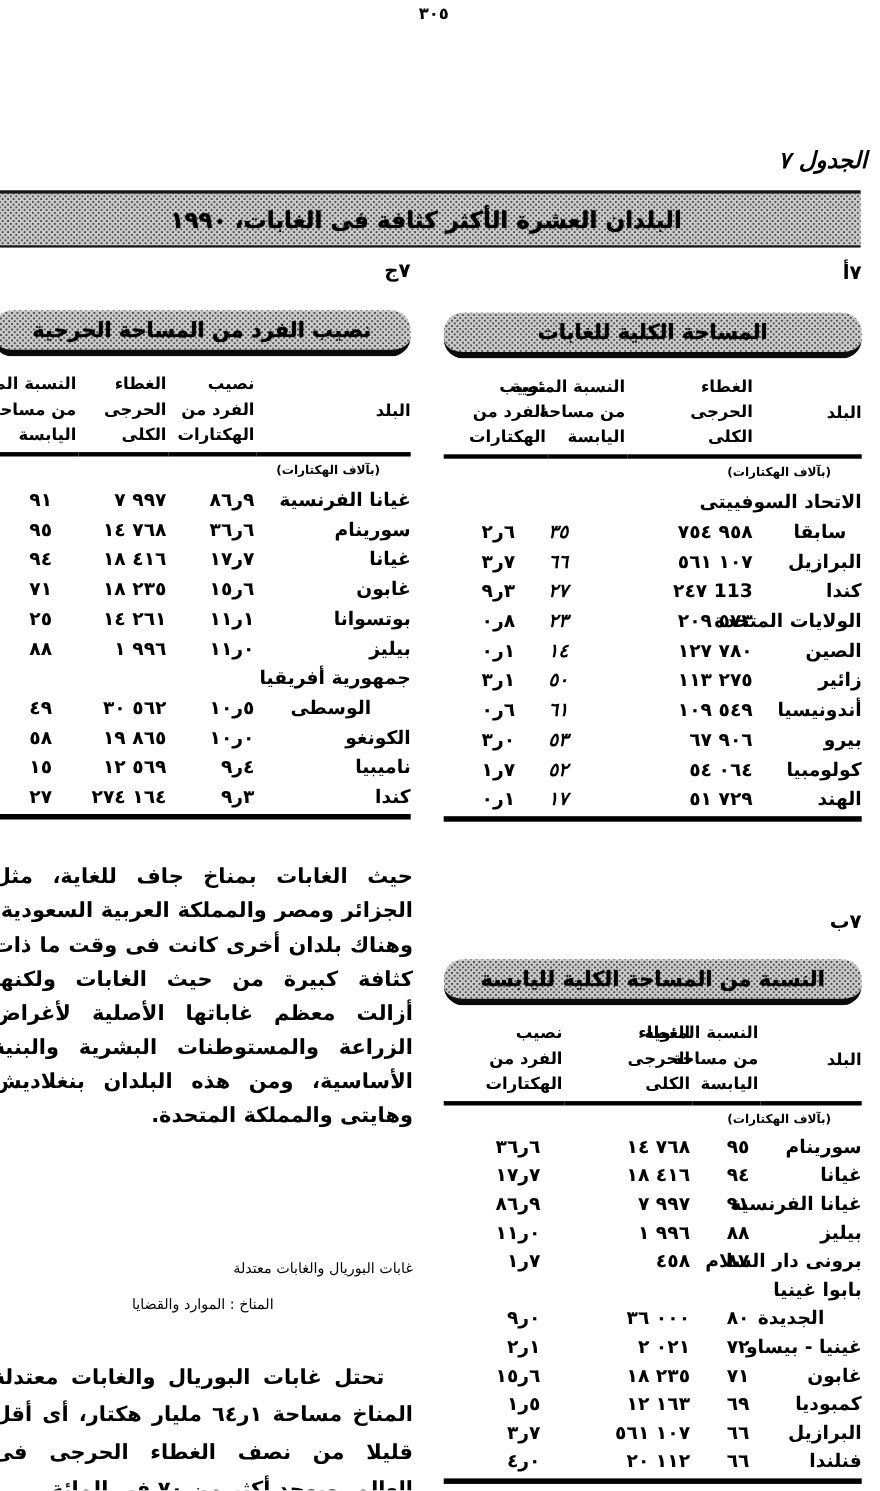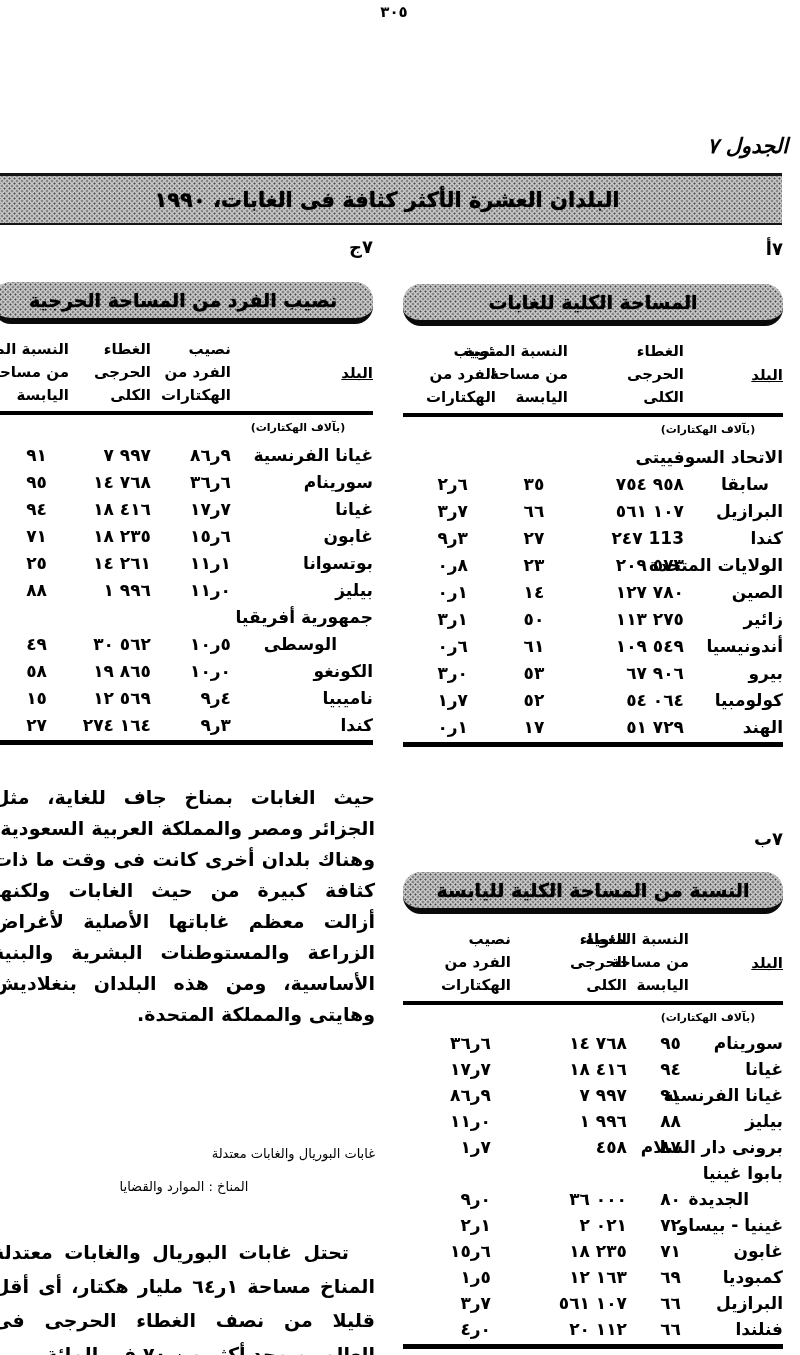--- a/index.html
+++ b/index.html
@@ -55,37 +55,37 @@
   table.dtable{
     width:100%;border-collapse:collapse;table-layout:fixed;direction:rtl;
     margin-top:2px;
   }
   table.dtable th{
     font-size:15px;font-weight:bold;text-align:right;
     padding:12px 2px 4px 0;vertical-align:top;
     border-bottom:4px solid #000;
     white-space:nowrap;overflow:visible;
   }
-  table.dtable th.h-country{vertical-align:middle;padding-right:0;text-decoration:underline;}
+  table.dtable th.h-country{vertical-align:middle;padding-right:0;}
   table.dtable th div{line-height:23px;}
   table.dtable td{
     font-size:17px;font-weight:bold;
     padding:0;vertical-align:bottom;
     white-space:nowrap;overflow:visible;
   }
   #grid-a td, #grid-c td{height:27px;line-height:26px;}
   #grid-b td{height:26px;line-height:25px;}
   .c-country{text-align:right;}
   .c-num{direction:ltr;unicode-bidi:bidi-override;text-align:right;}
   tr.note-row td{height:20px !important;vertical-align:middle;line-height:14px;}
   .units-note{
     width:150px;text-align:center;font-size:11px;font-weight:bold;direction:rtl;
   }
   
-  #grid-a .col-pct{padding-left:0;padding-right:0;text-align:center;}
+  #grid-a .col-pct{padding-left:0;padding-right:0;text-align:left;font-style:italic;}
   #grid-a .col-percap{padding-right:30px;}
   #grid-a .col-cover{padding-right:2px;}
   #grid-b .col-pct{padding-right:10px;}
   #grid-b .col-percap{padding-right:22px;}
   #grid-b .col-cover{padding-right:2px;}
   #grid-c .col-pct{padding-right:24px;}
   #grid-c .col-percap{padding-right:2px;}
   #grid-c .col-cover{padding-right:2px;}
   .bbar{height:5px;background:#000;margin-top:2px;}
   

